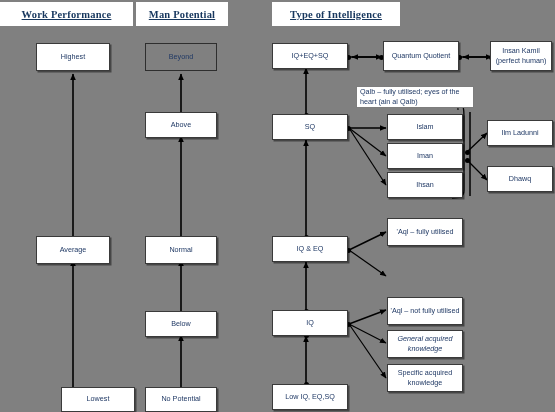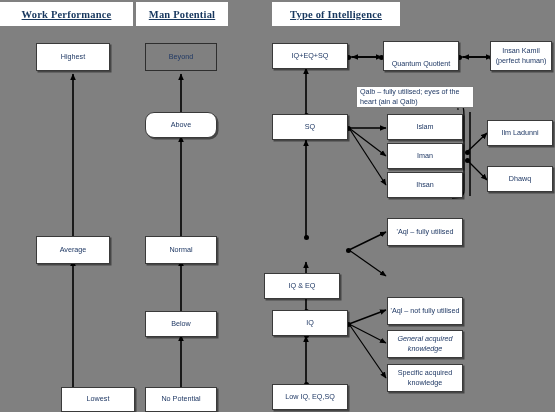--- a/index.html
+++ b/index.html
@@ -164,50 +164,50 @@
   <div class="box" style="left:36px; top:236px; width:74px; height:28px;">
     <span>Average</span>
   </div>
   <div class="box" style="left:36px; top:387px; width:74px; height:25px;margin-left:25px;">
     <span>Lowest</span>
   </div>
 
   <div class="box nofill" style="left:145px; top:43px; width:72px; height:28px;align-items:center;">
     <span>Beyond</span>
   </div>
-  <div class="box" style="left:145px; top:112px; width:72px; height:26px;border-radius:9px;">
+  <div class="box" style="left:145px; top:112px; width:72px; height:26px;">
     <span>Above</span>
   </div>
   <div class="box" style="left:145px; top:236px; width:72px; height:28px;">
     <span>Normal</span>
   </div>
   <div class="box" style="left:145px; top:311px; width:72px; height:26px;">
     <span>Below</span>
   </div>
   <div class="box" style="left:145px; top:387px; width:72px; height:25px;">
     <span>No Potential</span>
   </div>
 
   <div class="box" style="left:272px; top:43px; width:76px; height:26px;">
     <span>IQ+EQ+SQ</span>
   </div>
   <div class="box" style="left:272px; top:114px; width:76px; height:26px;">
     <span>SQ</span>
   </div>
-  <div class="box" style="left:264px; top:236px; width:76px; height:26px;margin-top:37px;">
+  <div class="box" style="left:272px; top:236px; width:76px; height:26px;">
     <span>IQ &amp; EQ</span>
   </div>
   <div class="box" style="left:272px; top:310px; width:76px; height:26px;">
     <span>IQ</span>
   </div>
   <div class="box" style="left:272px; top:384px; width:76px; height:26px;">
     <span>Low IQ, EQ,SQ</span>
   </div>
 
-  <div class="box" style="left:383px; top:41px; width:76px; height:30px;align-items:flex-end;">
+  <div class="box" style="left:383px; top:41px; width:76px; height:30px;">
     <span>Quantum Quotient</span>
   </div>
   <div class="box" style="left:490px; top:41px; width:62px; height:30px;">
     <span>Insan Kamil (perfect human)</span>
   </div>
 
   <div class="box callout" style="left:356px; top:86px; width:118px; height:22px;">
     <span>Qalb – fully utilised; eyes of the heart (ain al Qalb)</span>
   </div>
 

